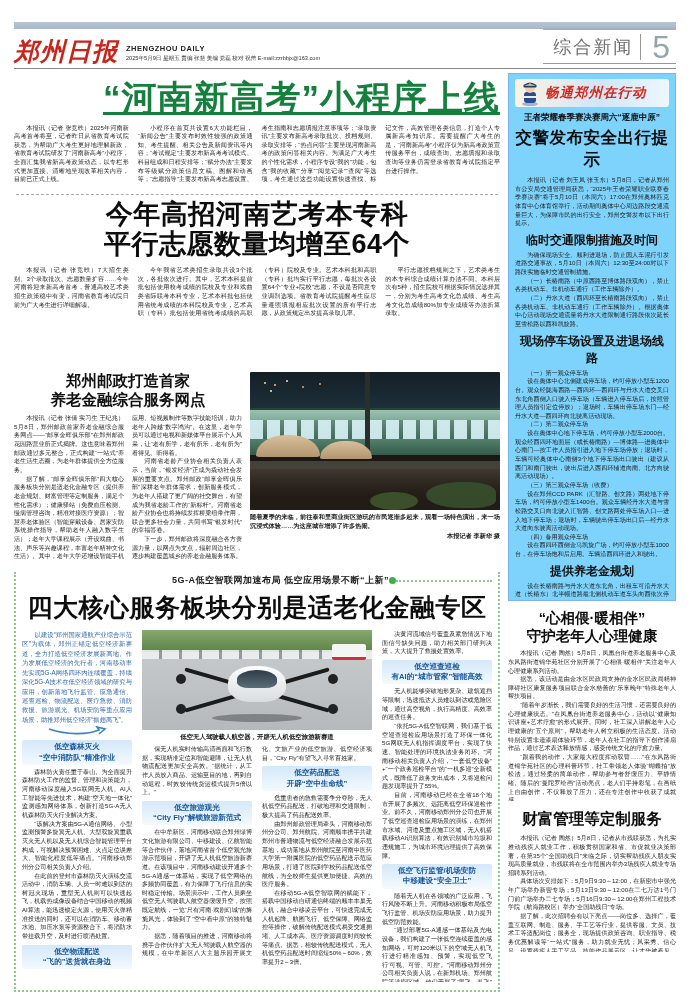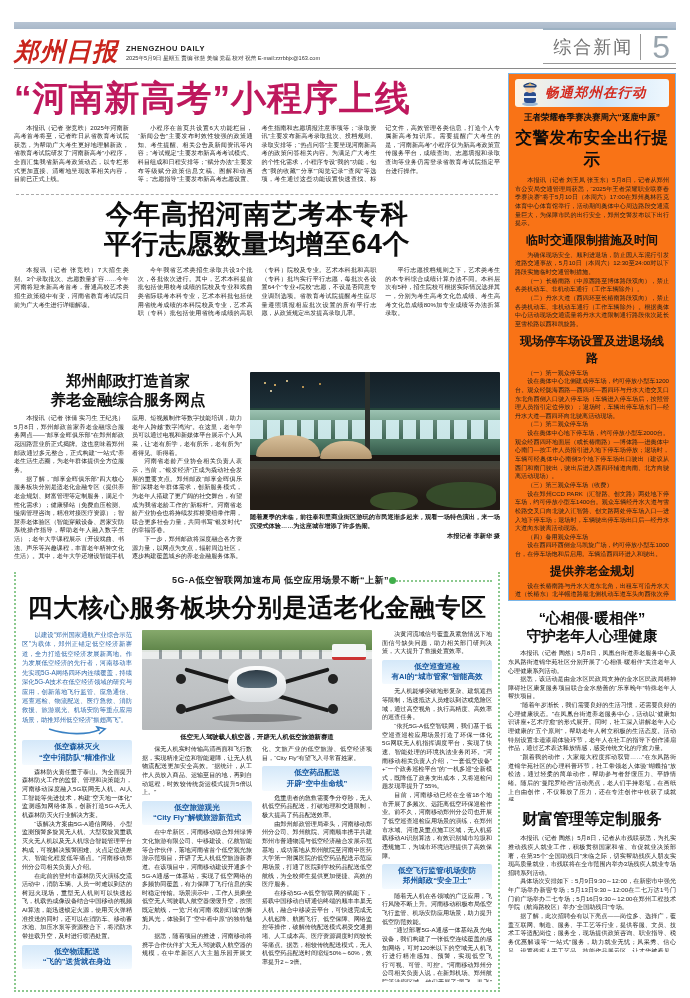--- a/index.html
+++ b/index.html
@@ -27,22 +27,22 @@
   
   .main { display:flex; gap:8px; padding-top:4px; }
   .left-zone { width:486px; flex:none; }
   .right-zone { flex:1; min-width:0; }
 
   
   .para { font-size:6.1px; line-height:1.42; color:#1c1c1c; text-indent:2em; text-align:justify; }
   .intro { font-size:6.3px; line-height:1.5; color:#2e66a8; text-indent:2em; text-align:justify; }
 
   
-  .a1-head { font-size:35px; font-weight:900; color:#be185d; text-align:left;
-             letter-spacing:1px; line-height:1.1; margin:6px 0 6px 0; }
+  .a1-head { font-size:35px; font-weight:900; color:#15803d; text-align:right;
+             letter-spacing:1px; line-height:1.1; margin:6px 0 6px 0;text-decoration:underline; }
   .cols4 { column-count:4; column-gap:9px; }
   .a1-body { height:64px; overflow:hidden; }
   .thin-divider { border-top:1px dashed #aaa; margin:6px 2px 4px 2px; }
 
   
   .a2-head { font-size:27px; font-weight:900; color:#0d0d0d; text-align:center;
              line-height:1.12; margin:4px 0 7px 0; letter-spacing:.5px; }
   .a2-body { height:98px; overflow:hidden; }
 
   
@@ -103,21 +103,21 @@
   .ev-shadow { position:absolute; left:50%; transform:translateX(-50%); bottom:8px; width:90px; height:8px;
                background:rgba(60,60,60,.45); border-radius:50%; }
   .ev-body { position:absolute; left:50%; transform:translateX(-50%); top:36px; width:58px; height:36px;
              background:linear-gradient(180deg,#fdfdfd,#d9dde0); border-radius:46% 46% 40% 40%; }
   .ev-canopy { position:absolute; left:50%; transform:translateX(-50%); top:40px; width:40px; height:18px;
                background:linear-gradient(180deg,#2e3c46,#5a6d7a); border-radius:50% 50% 30% 30%; }
   .evtol-caption { font-size:6.4px; font-weight:bold; color:#111; text-align:center; margin:3px 0 3px 0; }
   .mmid-cols { column-count:2; column-gap:10px; height:228px; overflow:hidden; }
 
   
-  .bluebox { border:1px solid #7ab6e8; padding:5px 6px; height:528px; overflow:hidden; background:#f97316; }
+  .bluebox { border:1px solid #7ab6e8; padding:5px 6px; height:528px; overflow:hidden; background:#7dd3fc; }
   .banner { display:flex; align-items:center; gap:4px; height:28px; padding:2px 4px;
             background:linear-gradient(90deg,#fdf3e3 0%,#cfe6f8 55%,#eef7fe 100%); border-radius:3px; }
   .banner-text { font-size:13.5px; font-weight:900; font-style:italic; color:#d42a1e; letter-spacing:1px; }
   .t-kicker { font-size:8.5px; font-weight:bold; color:#111; text-align:center; margin-top:5px; }
   .t-head { font-size:16.5px; font-weight:900; color:#0d0d0d; text-align:center; margin:3px 0 5px 0; letter-spacing:.5px; }
   .traffic-body { overflow:hidden; height:452px; }
   .traffic-body .sub { text-align:center; font-size:12px; font-weight:bold; color:#111; margin:4px 0 2px 0; }
 
   
   .elderly { margin-top:8px; }
@@ -258,21 +258,21 @@
           </div>
           <div class="mcol4">
             <div>
                 <p class="para">决黄河流域信号覆盖及紧急情况下地面信号缺失问题，助力相关部门研判决策，大大提升了救援处置效率。</p>
                 <div class="sub">低空巡查巡检
 有AI的“城市管家”智能高效</div>
                 <p class="para">无人机能够突破地形复杂、建筑遮挡等限制，迅速抵达人员难以到达或危险区域，通过高空视角，执行高精度、高效率的巡查任务。</p>
                 <p class="para">“依托5G-A低空智联网，我们基于低空巡查巡检应用场景打造了环保一体化5G网联无人机指挥调度平台，实现了快速、智能处理的环境执法业务闭环。”河南移动相关负责人介绍，“一套低空设备”+“一个政务巡检平台”的“一机多巡”全新模式，既降低了政务支出成本，又将巡检问题发现率提升了55%。</p>
                 <p class="para">目前，河南移动已经在全省18个地市开展了多频次、远距离低空环保巡检作业。前不久，河南移动郑州分公司也开展了低空巡查巡检应用场景的演练，在郑州市水域、河道及重点施工区域，无人机搭载移动AI识别算法，有效识别城市垃圾和违规施工，为城市环境治理提供了高效保障。</p>
                 <div class="sub">低空飞行监管/机场安防
-郑州邮政“安全卫士”</div>
+中移建设“安全卫士”</div>
                 <p class="para">随着无人机在各领域的广泛应用，飞行风险不断上升。河南移动积极布局低空飞行监管、机场安防应用场景，助力提升低空防范效能。</p>
                 <p class="para">“通过部署5G-A通感一体基站及光电设备，我们构建了一张低空连续覆盖的感知网络，可对120米以下的空域无人机飞行进行精准感知、预警，实现低空飞行‘可视、可管、可控’。”河南移动郑州分公司相关负责人说，在新郑机场、郑州航院等涉密区域，他们开展了“黑飞、乱飞”等无人机监测任务测试，提高了涉密区域空情监视及飞行保障能力，打造了“通信+感知”的低空信息基础设施样板。</p>
               </div>
           </div>
         </div>
       </section>
 
     </div>
 
     <div class="right-zone">

